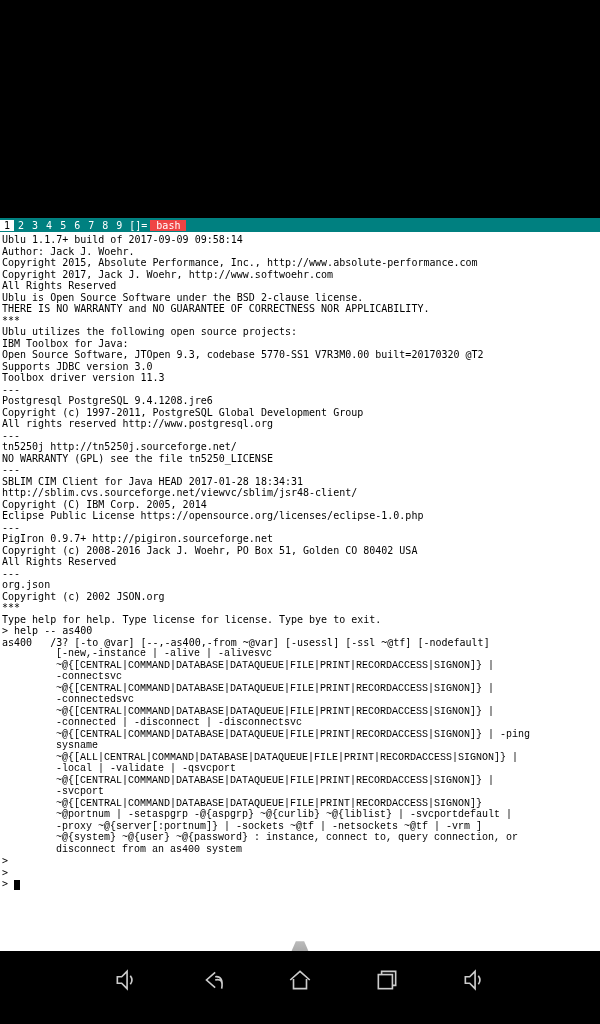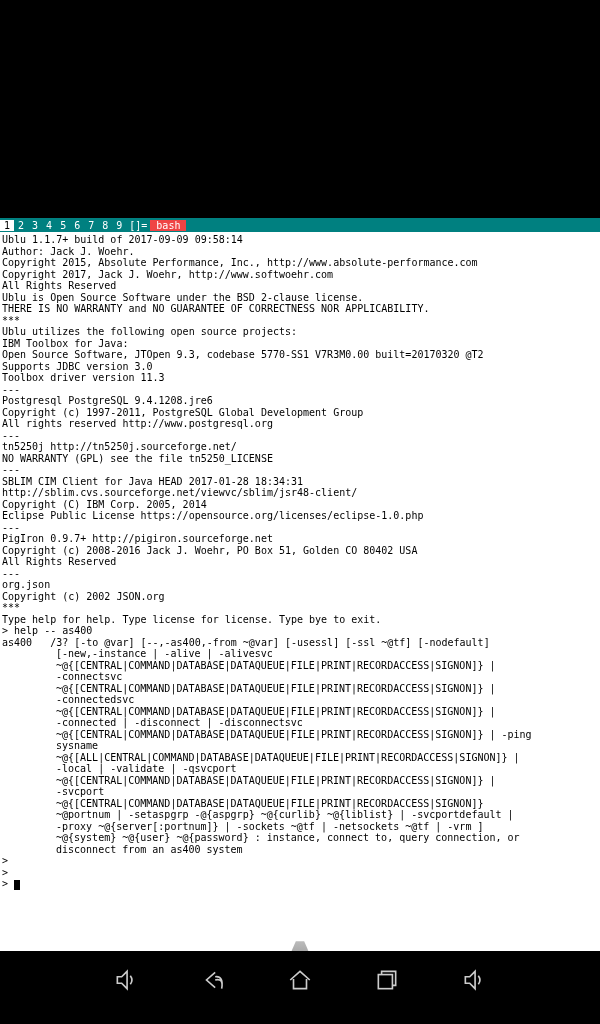--- a/index.html
+++ b/index.html
@@ -51,20 +51,21 @@
       line-height: 11.5px;
       padding: 2px 2px;
       height: 844px;
       white-space: pre;
       overflow: hidden;
     }
     .indent {
       padding-left: 54px;
       display: block;
       white-space: pre-wrap;
+      font-family: Liberation Mono, monospace;
     }
     .cursor {
       display: inline-block;
       width: 6px;
       height: 10px;
       background: #000;
       vertical-align: bottom;
     }
     .dock-area {
       position: absolute;

